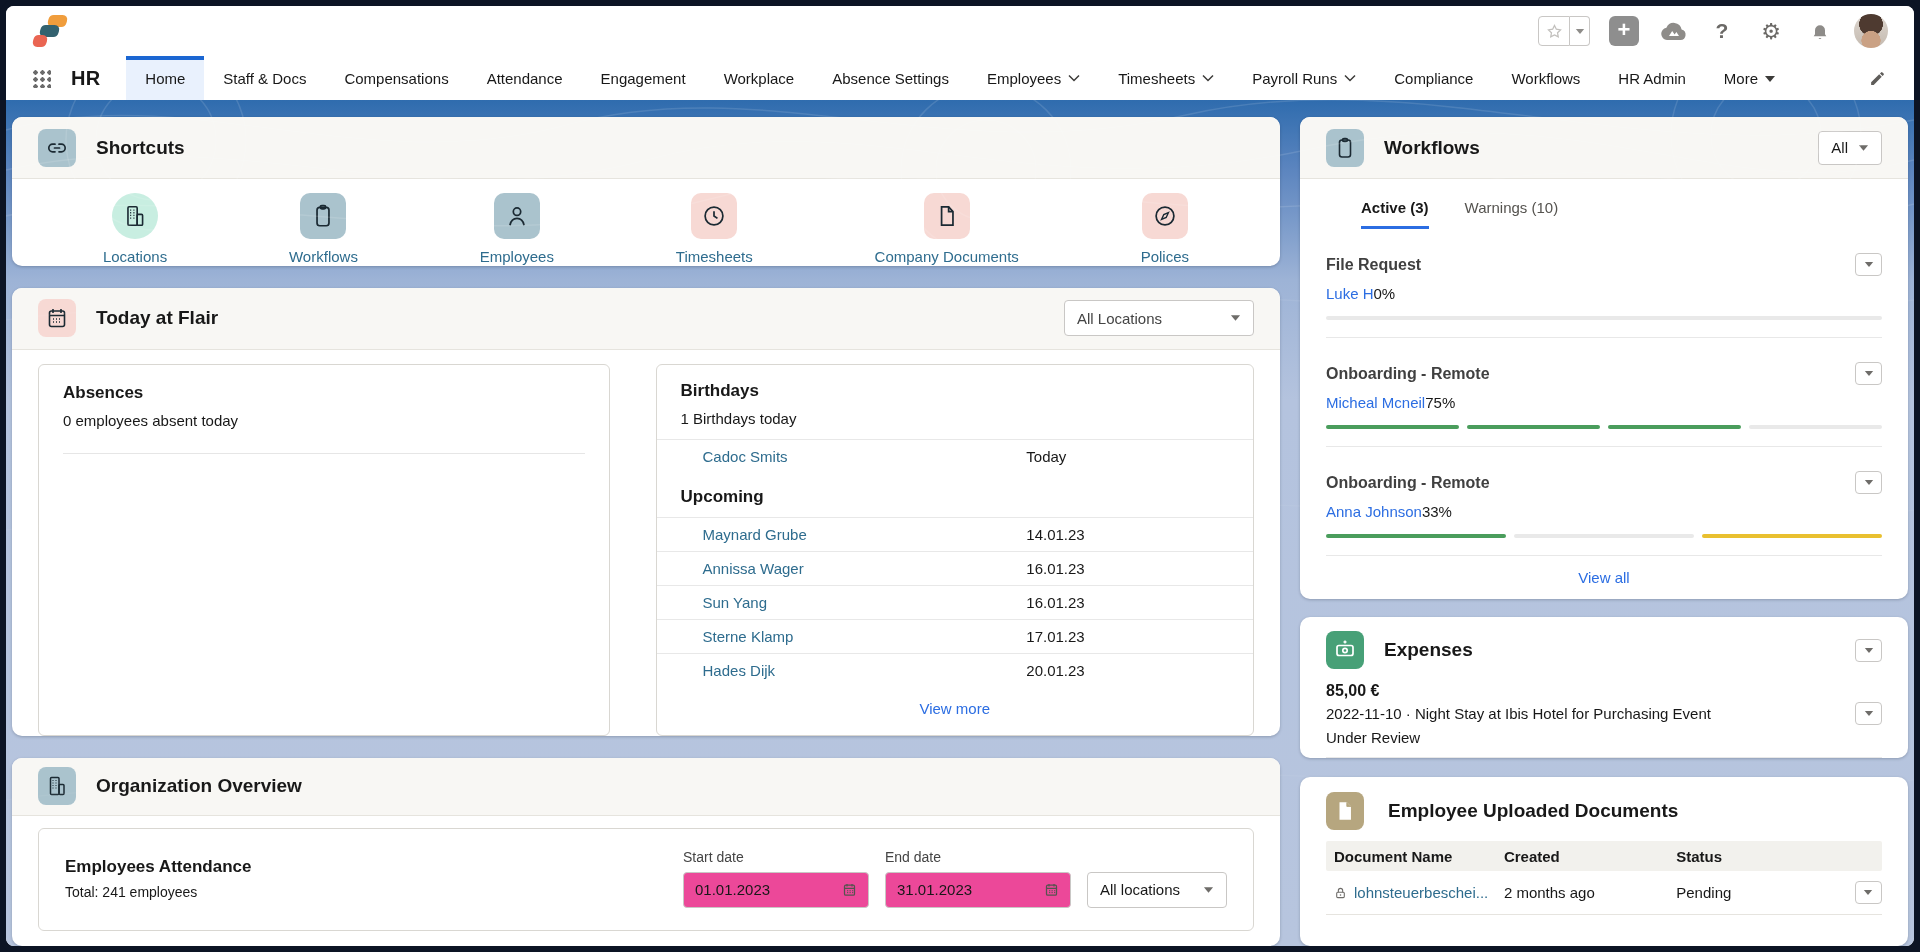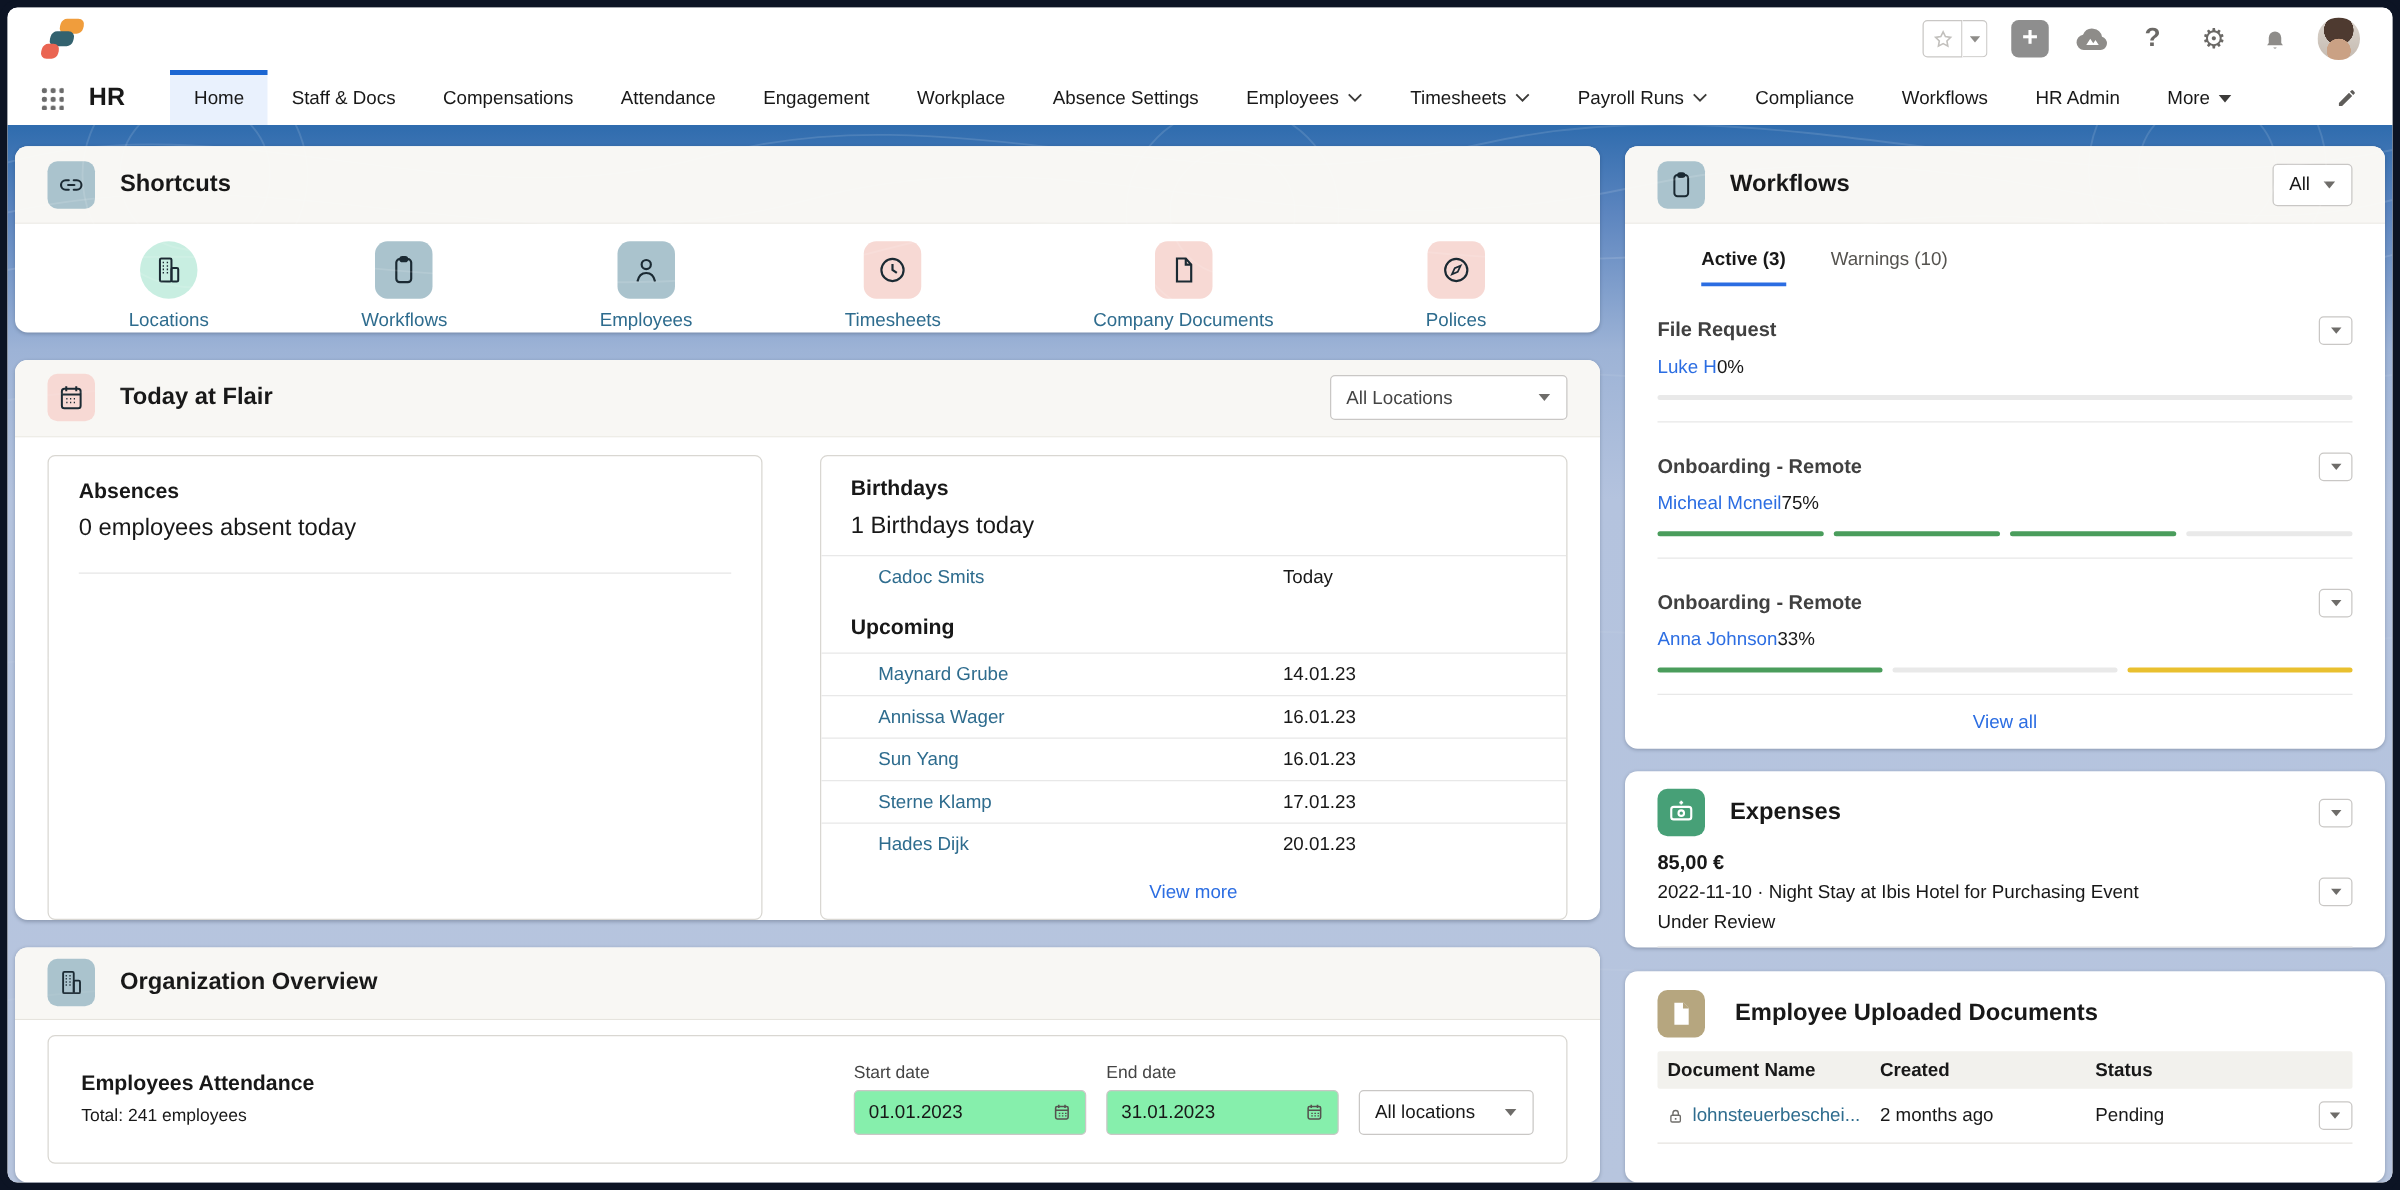--- a/index.html
+++ b/index.html
@@ -30,21 +30,21 @@
       radial-gradient(circle at 50% 78%, #caa184 0 30%, transparent 31%),
       radial-gradient(circle at 50% 30%, #4e3a30 0 40%, transparent 41%),
       radial-gradient(circle at 50% 52%, #c99b7d 0 26%, transparent 27%),
       linear-gradient(#ddd6cf,#c4bab0);
   }
 
   
   .navbar { height:44px; background:#fff; display:flex; align-items:stretch; padding-left:26px; }
   .waffle { width:19px; height:19px; align-self:center; margin-right:20px;
     background-image:radial-gradient(circle,#6b6b6b 2px, transparent 2.4px); background-size:7px 7px; }
-  .appname { font-size:20px; font-weight:bold; align-self:center; margin-right:36px; letter-spacing:.2px; }
+  .appname { font-size:20px; font-weight:bold; align-self:center; margin-right:26px; letter-spacing:.2px; }
   .tabs { display:flex; }
   .tab { display:flex; align-items:center; gap:7px; padding:0 19px; font-size:15px; color:#181818; cursor:pointer; }
   .tab.active { background:#e9f1fd; box-shadow:inset 0 4px 0 #1b66d2; }
   .caret-tri { width:0; height:0; border-left:5px solid transparent; border-right:5px solid transparent; border-top:6px solid #3c3b39; margin-top:2px; }
   .nav-edit { margin-left:auto; align-self:center; margin-right:28px; }
 
   
   .content { position:relative; height:846px; padding:17px 6px 0 6px; display:flex; gap:20px; overflow:hidden;
     background:linear-gradient(180deg,#2f6cae 0px,#5c85bf 70px,#9db3d6 180px,#b4c3de 300px,#b7c5de 100%); }
   .bgtex { position:absolute; inset:0; pointer-events:none; }
@@ -67,39 +67,39 @@
   .sc-tile.circle { border-radius:50%; }
   .sc-label { margin-top:9px; font-size:15px; color:#2e6c8e; }
 
   
   .today { height:465px; margin-top:22px; }
   .today-body { display:flex; gap:46px; padding:14px 26px 0 26px; }
   .panel { border:1px solid #d9d7d2; border-radius:6px; height:372px; background:#fff; }
   .panel.absences { width:47%; padding:18px 24px; }
   .panel.birthdays { flex:1; overflow:hidden; }
   .panel-title { font-size:17px; font-weight:bold; }
-  .panel-sub { font-size:19px; margin-top:9px; color:#181818; }
+  .panel-sub { font-size:15px; margin-top:9px; color:#181818; }
   .abs-divider { border-bottom:1px solid #e6e6e6; margin-top:24px; }
   .bd-head { padding:16px 24px 12px 24px; }
   .bd-row { height:34px; display:flex; align-items:center; border-top:1px solid #e8e8e8; position:relative; }
   .bd-row:last-of-type { border-bottom:1px solid #e8e8e8; }
   .bd-name { margin-left:46px; font-size:15px; color:#2e6c8e; cursor:pointer; }
   .bd-date { position:absolute; left:62%; font-size:15px; color:#181818; }
   .bd-upchead { padding:14px 24px 10px 24px; font-size:17px; font-weight:bold; }
   .view-link { text-align:center; padding:13px 0; font-size:15px; color:#2b6de2; cursor:pointer; }
 
   
   .org { height:210px; margin-top:22px; }
   .org-box { margin:12px 26px; border:1px solid #d9d7d2; border-radius:6px; padding:20px 26px 22px 26px; display:flex; align-items:flex-end; background:#fff; }
   .org-left { margin-right:auto; align-self:center; }
   .org-title { font-size:17px; font-weight:bold; }
   .org-total { font-size:14px; margin-top:7px; }
   .fields { display:flex; gap:16px; align-items:flex-end; }
   .field label { display:block; font-size:14px; color:#444; margin-bottom:7px; }
-  .input-box { width:186px; height:36px; border:1px solid #c9c7c5; border-radius:4px; display:flex; align-items:center; justify-content:space-between; padding:0 11px; font-size:15px; background:#86efac; }
+  .input-box { width:186px; height:36px; border:1px solid #c9c7c5; border-radius:4px; display:flex; align-items:center; justify-content:space-between; padding:0 11px; font-size:15px; background:#ec4899; }
 
   
   .wf { height:491px; }
   .wf-tabs { display:flex; gap:36px; padding:0 26px; margin-top:20px;margin-left:35px; }
   .wf-tab { font-size:15px; color:#55534f; padding-bottom:10px; border-bottom:3px solid transparent; cursor:pointer; }
   .wf-tab.active { color:#181818; font-weight:bold; border-bottom-color:#2b6de2; }
   .wf-items { padding:0 26px; }
   .wf-item { padding-top:24px; }
   .wf-title-row { display:flex; align-items:center; justify-content:space-between; }
   .wf-title { font-size:16px; font-weight:bold; color:#404040; cursor:pointer; }

